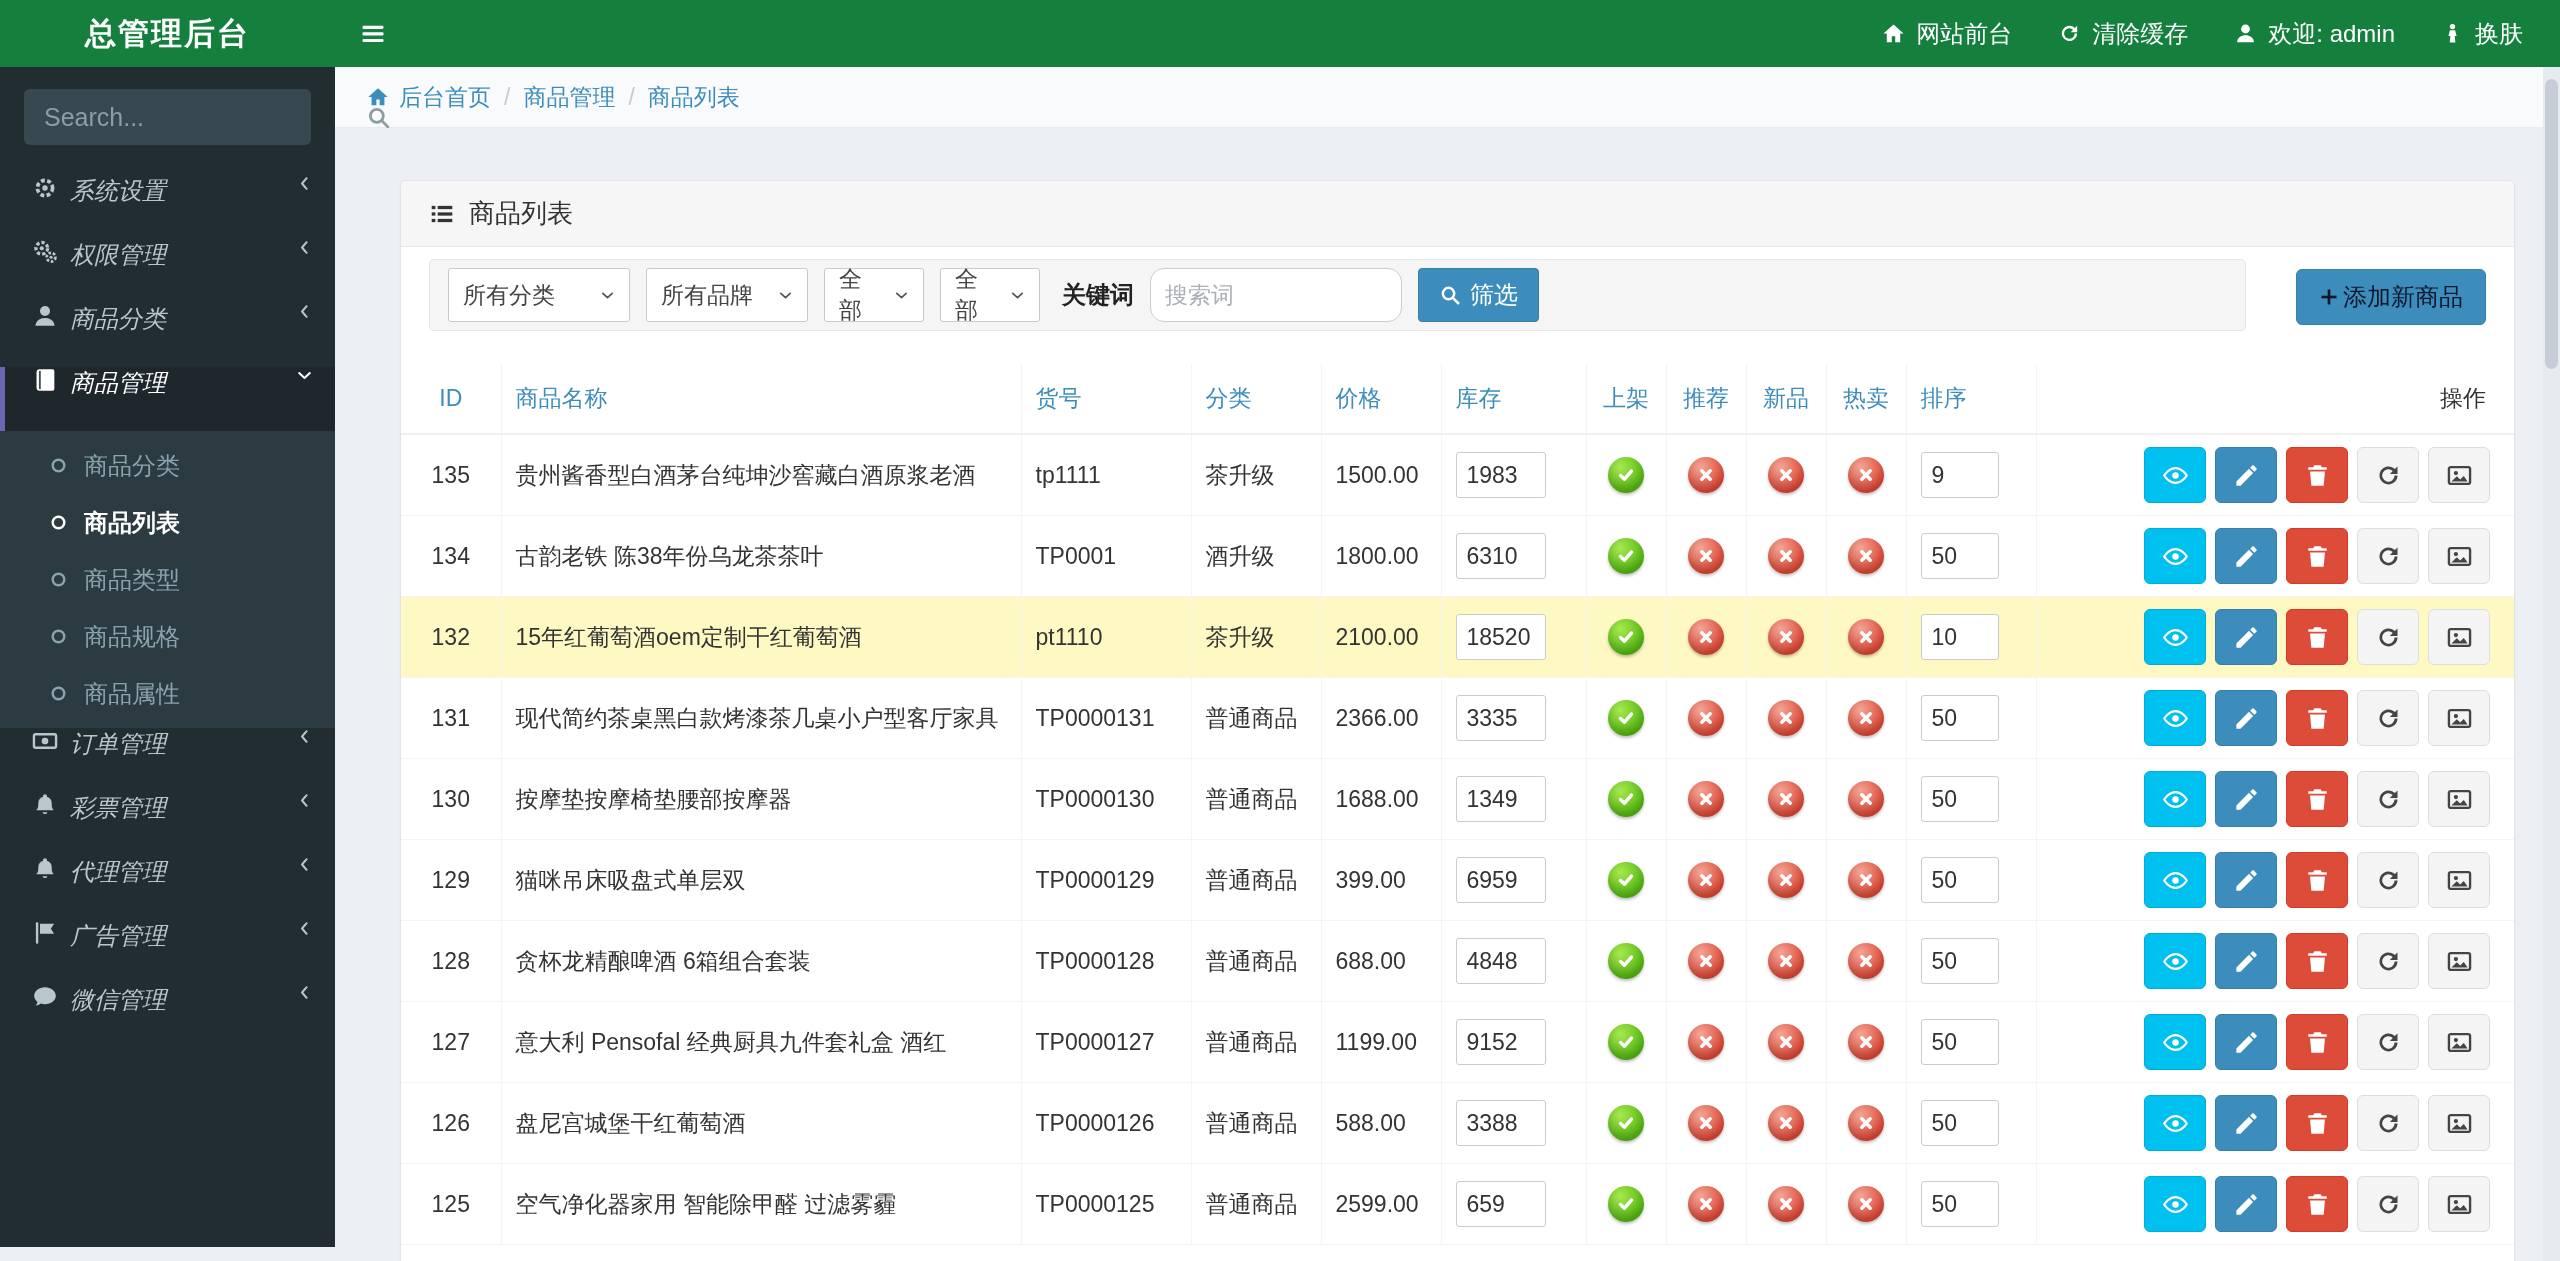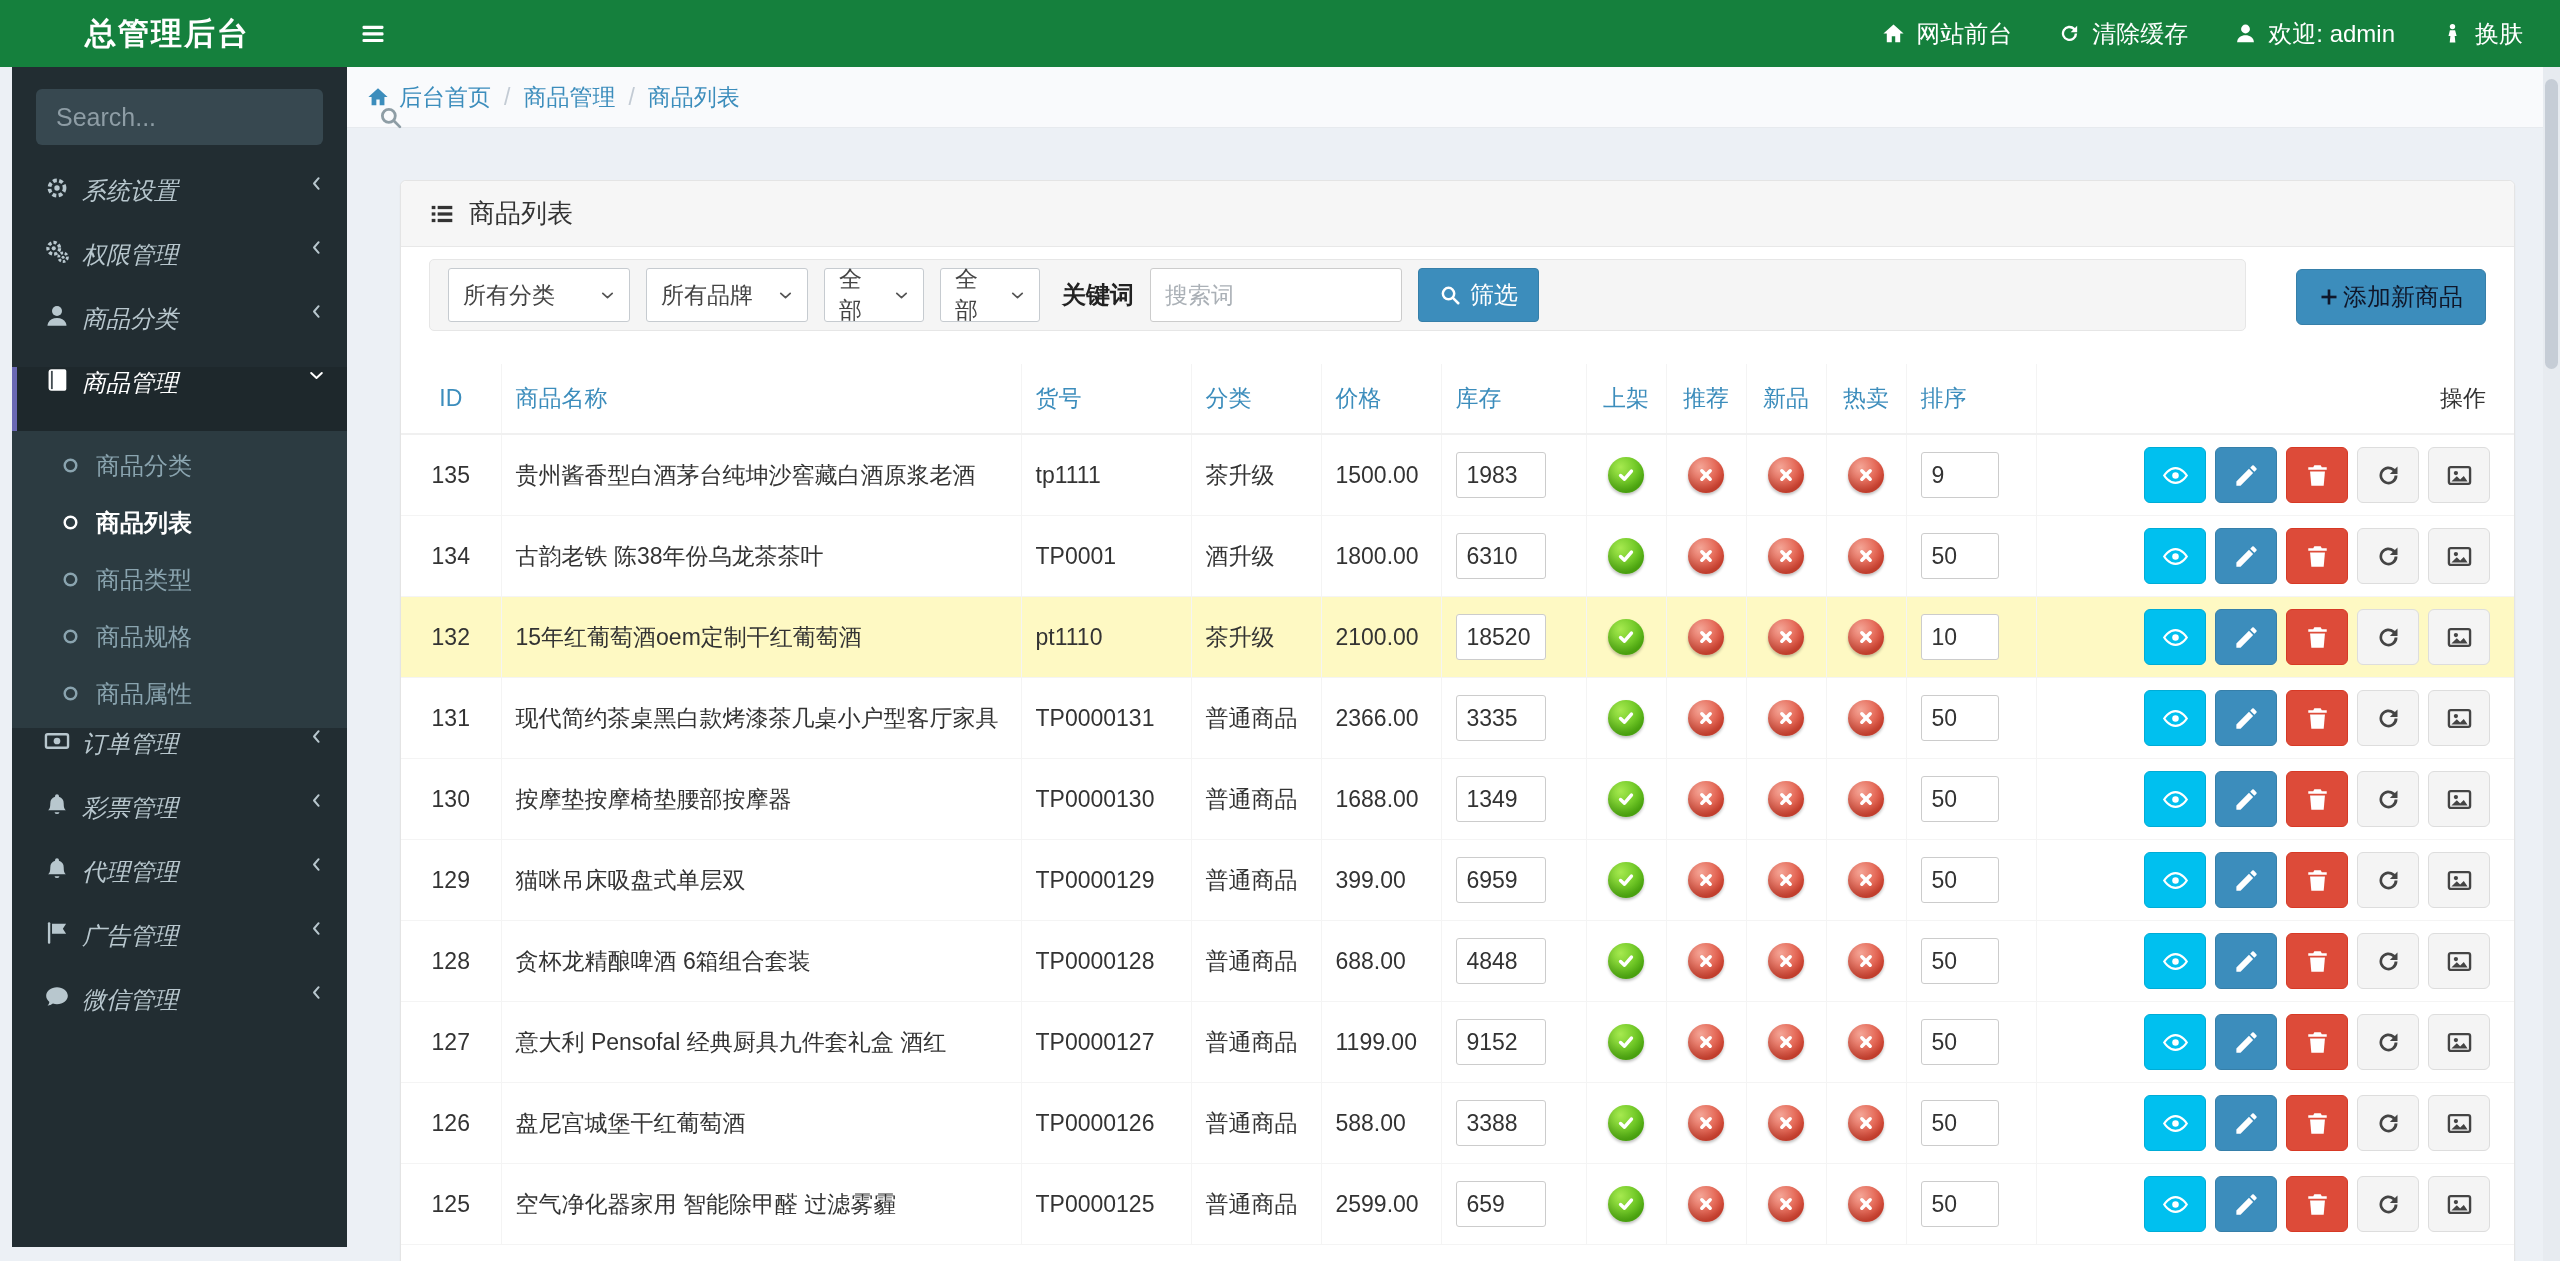--- a/index.html
+++ b/index.html
@@ -10,21 +10,21 @@
   
   .navbar { position:fixed; top:0; left:0; right:0; height:67px; background:#15803d; display:flex; align-items:stretch; z-index:20; }
   .logo { width:335px; color:#fff; font-weight:bold; font-size:31px; display:flex; align-items:center; justify-content:center; letter-spacing:2px; }
   .hamburger { width:76px; display:flex; align-items:center; justify-content:center; color:#fff; cursor:pointer; }
   .hamburger svg { width:28px; height:28px; }
   .nav-right { margin-left:auto; display:flex; align-items:stretch; padding-right:14px; }
   .nav-item { display:flex; align-items:center; gap:11px; color:#fff; font-size:24px; padding:0 23px; cursor:pointer; }
   .nav-item svg { width:23px; height:23px; }
 
   
-  .sidebar { position:fixed; top:67px; left:0; bottom:14px; width:335px; background:#222d32; z-index:15;margin-left:12px; }
+  .sidebar { position:fixed; top:67px; left:0; bottom:14px; width:335px; background:#222d32; z-index:15; }
   .search-box { margin:22px 24px 30px; height:56px; background:#374850; border-radius:6px; display:flex; align-items:center; padding:0 20px; }
   .search-box input { flex:1; background:transparent; border:none; outline:none; color:#ccc; font-size:25px; }
   .search-box input::placeholder { color:#8e9da5; }
   .search-box .sicon-btn { color:#8e9da5; } .search-box .sicon-btn svg { width:25px; height:25px; }
   .menu { list-style:none; font-size:24px; color:#b8c7ce; }
   .menu-item { height:64px; display:flex; align-items:flex-start; gap:9px; padding-left:24px; border-left:5px solid transparent; cursor:pointer;font-style:italic; }
   .menu-item .micon { width:32px; display:flex; justify-content:center; }
   .menu-item .micon svg { width:26px; height:26px; }
   .menu-item .chev { margin-left:auto; margin-right:22px; }
   .menu-item .chev svg { width:17px; height:17px; }
@@ -45,21 +45,21 @@
   .panel { background:#fff; border:1px solid #e4e4e4; border-radius:6px; box-shadow:0 1px 2px rgba(0,0,0,.05); padding-bottom:60px; min-height:1110px; }
   .panel-heading { padding:15px 28px; background:#f6f6f6; border-bottom:1px solid #e8e8e8; border-radius:6px 6px 0 0; display:flex; align-items:center; gap:14px; font-size:26px; color:#333; }
   .panel-heading svg { width:26px; height:26px; }
 
   .toolbar { margin:12px 28px 0; display:flex; align-items:flex-start; }
   .filter-bar { width:1817px; background:#f5f5f5; border:1px solid #e6e6e6; border-radius:5px; padding:8px 18px; display:flex; align-items:center; gap:16px; }
   .sel { background:#fff; border:1px solid #c6cbd0; border-radius:3px; height:54px; display:flex; align-items:center; justify-content:space-between; padding:0 14px; color:#444; cursor:pointer; }
   .sel .caret { color:#555; margin-left:10px; } .sel .caret svg { width:15px; height:15px; }
   .sel-cat { width:182px; } .sel-brand { width:162px; } .sel-sm { width:100px; }
   .kw-label { font-weight:bold; color:#222; font-size:24px; margin-left:6px; }
-  .kw-input { width:252px; height:54px; border:1px solid #ccc; border-radius:3px; padding:0 14px; font-size:23px; color:#333; outline:none; }
+  .kw-input { width:252px; height:54px; border:1px solid #ccc; border-radius:14px; padding:0 14px; font-size:23px; color:#333; outline:none; }
   .kw-input::placeholder { color:#aab0b6; }
   .btn-filter { height:54px; background:#3c8dbc; border:1px solid #367fa9; color:#fff; border-radius:4px; font-size:24px; padding:0 20px; display:inline-flex; align-items:center; gap:9px; cursor:pointer; }
   .btn-filter svg { width:22px; height:22px; }
   .btn-add { margin-left:auto; margin-top:10px; height:56px; background:#3c8dbc; border:1px solid #367fa9; color:#0f172a; border-radius:6px; font-size:24px; padding:0 22px; display:inline-flex; align-items:center; gap:4px; cursor:pointer; }
   .btn-add svg { width:20px; height:20px; }
 
   
   table { width:100%; border-collapse:collapse; margin-top:33px; font-size:23px; }
   th, td { border:1px solid #f4f4f4; padding:12px 14px; text-align:left; vertical-align:middle; }
   th:first-child, td:first-child { border-left:none; } th:last-child, td:last-child { border-right:none; }

